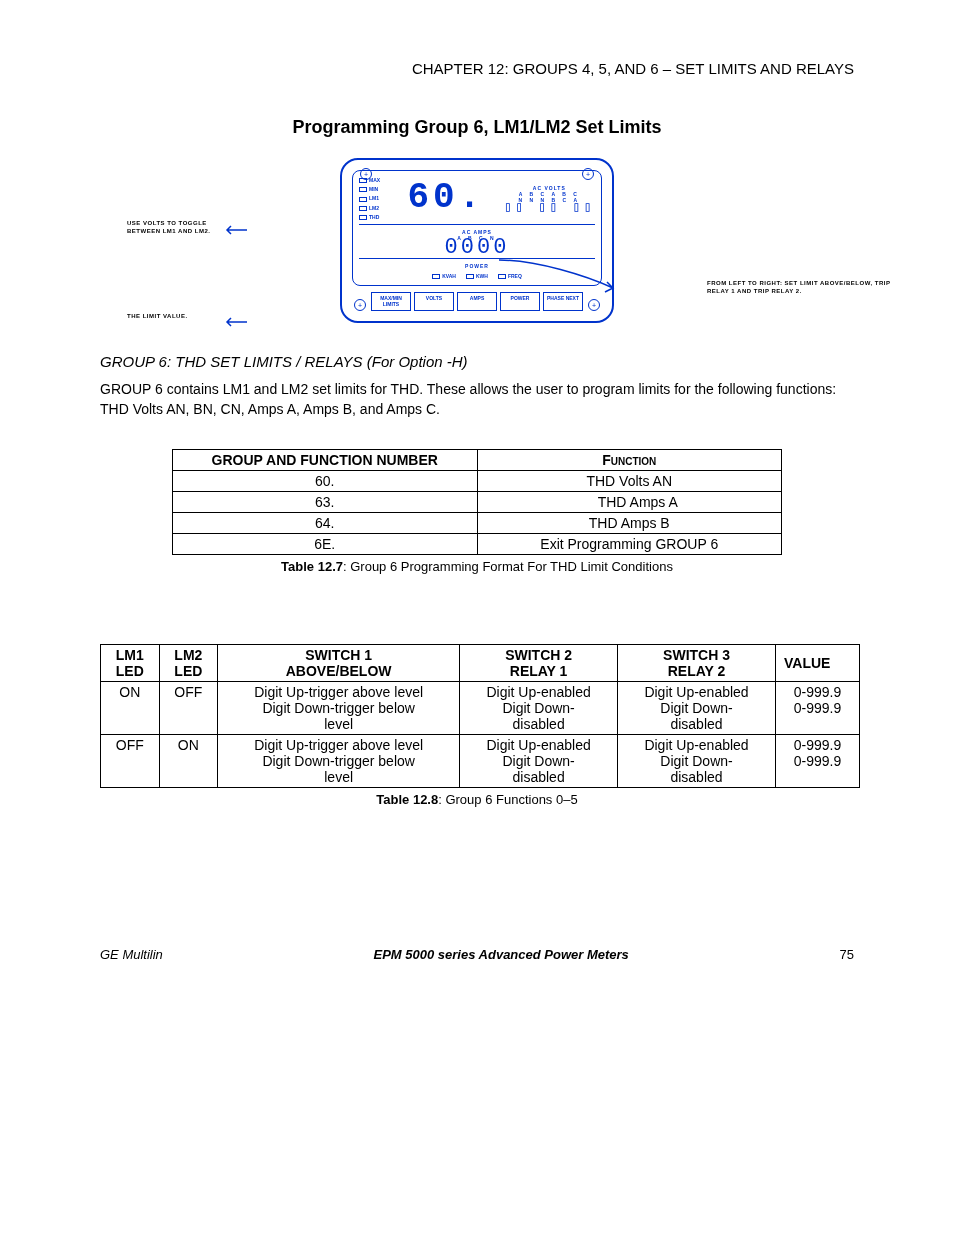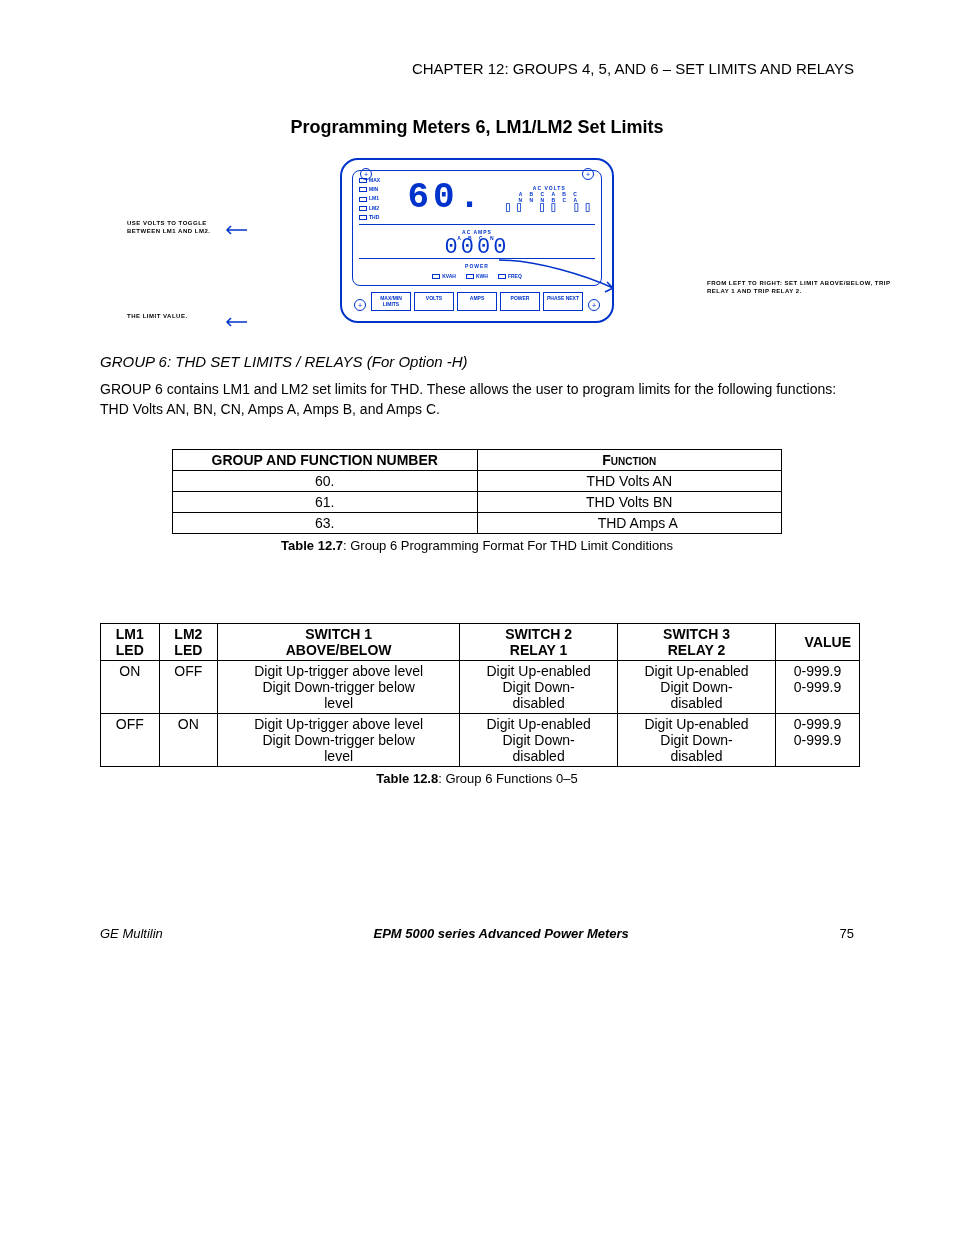--- a/index.html
+++ b/index.html
@@ -132,21 +132,21 @@
     font-size: 13px; margin-top: 140px; gap: 12px;
   }
   .footer .left { font-style: italic; }
   .footer .mid { font-style: italic; font-weight: bold; }
 </style>
 </head>
 <body>
 
 <div class="chapter-header">CHAPTER 12: GROUPS 4, 5, AND 6 – SET LIMITS AND RELAYS</div>
 
-<h2 class="title">Programming Meters 6, LM1/LM2 Set Limits</h2>
+<h2 class="title">Programming Group 6, LM1/LM2 Set Limits</h2>
 
 <div class="figure">
   <div class="meter-wrap">
     <div class="side-note left1">USE VOLTS TO TOGGLE BETWEEN LM1 AND LM2.</div>
     <div class="side-note left2">THE LIMIT VALUE.</div>
     <div class="side-note right1">FROM LEFT TO RIGHT: SET LIMIT ABOVE/BELOW, TRIP RELAY 1 AND TRIP RELAY 2.</div>
 
     <svg class="arrow-svg" style="left:-12px; top:66px;" width="24" height="12">
       <path d="M22 6 L2 6 M6 2 L2 6 L6 10"></path>
     </svg>
@@ -220,44 +220,48 @@
   <tbody>
       <tr>
     <th style="width:50%; text-align:center;">GROUP AND FUNCTION NUMBER</th>
     <th style="width:50%; text-align:center;" class="sc">Function</th>
   </tr>
   <tr>
         <td style="text-align:center;">60.</td>
         <td style="text-align:center;">THD Volts AN</td>
       </tr>
   <tr>
-        <td style="text-align:center;">61.</td>
-        <td style="text-align:center;">THD Volts BN</td>
-      </tr>
-  <tr>
         <td style="text-align:center;">63.</td>
         <td style="text-align:center;padding-left:25px;">THD Amps A</td>
+      </tr>
+  <tr>
+        <td style="text-align:center;">64.</td>
+        <td style="text-align:center;">THD Amps B</td>
+      </tr>
+  <tr>
+        <td style="text-align:center;">6E.</td>
+        <td style="text-align:center;">Exit Programming GROUP 6</td>
       </tr>
 </tbody>
   </table>
 <div class="caption">
   <b>Table 12.7</b><span>: Group 6 Programming Format For THD Limit Conditions</span>
 </div>
 
 <div style="height:40px;"></div>
 
 <table class="t2">
   <tbody>
       <tr>
     <th style="text-align:center;">LM1<br>LED</th>
     <th style="text-align:center;">LM2<br>LED</th>
     <th style="text-align:center;">SWITCH 1<br>ABOVE/BELOW</th>
     <th style="text-align:center;">SWITCH 2<br>RELAY 1</th>
     <th style="text-align:center;">SWITCH 3<br>RELAY 2</th>
-    <th style="text-align:right;">VALUE</th>
+    <th style="text-align:left;">VALUE</th>
   </tr>
   <tr>
     <td style="text-align:center; vertical-align:top;">ON</td>
     <td style="text-align:center; vertical-align:top;">OFF</td>
     <td style="text-align:center;">Digit Up-trigger above level<br>Digit Down-trigger below<br>level</td>
     <td style="text-align:center;">Digit Up-enabled<br>Digit Down-<br>disabled</td>
     <td style="text-align:center;">Digit Up-enabled<br>Digit Down-<br>disabled</td>
     <td style="text-align:center; vertical-align:top;">0-999.9<br>0-999.9</td>
   </tr>
   <tr>

